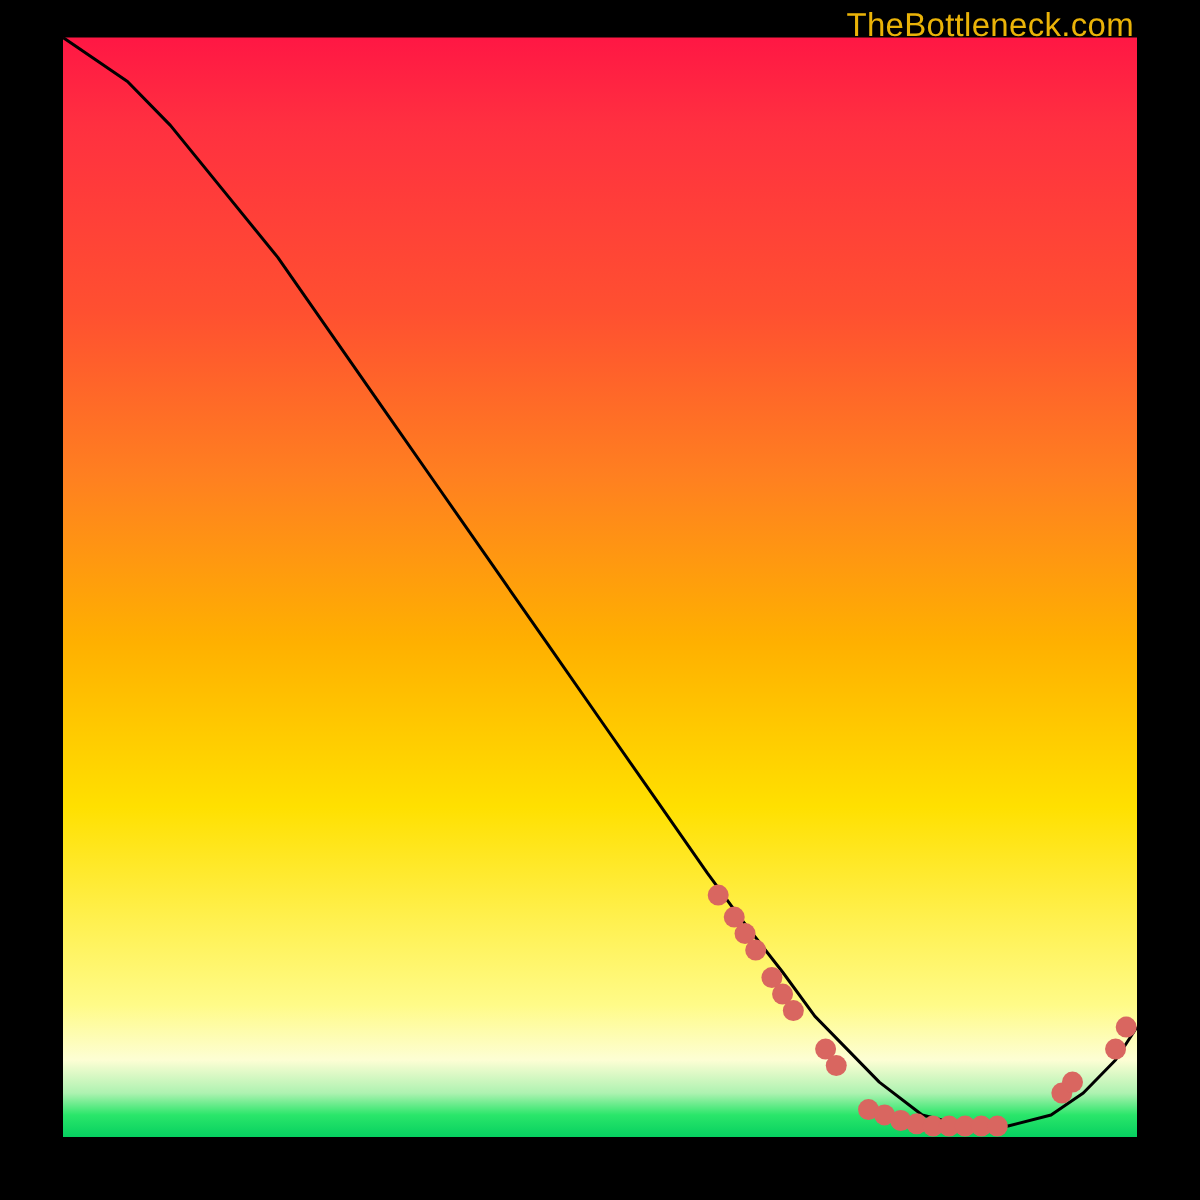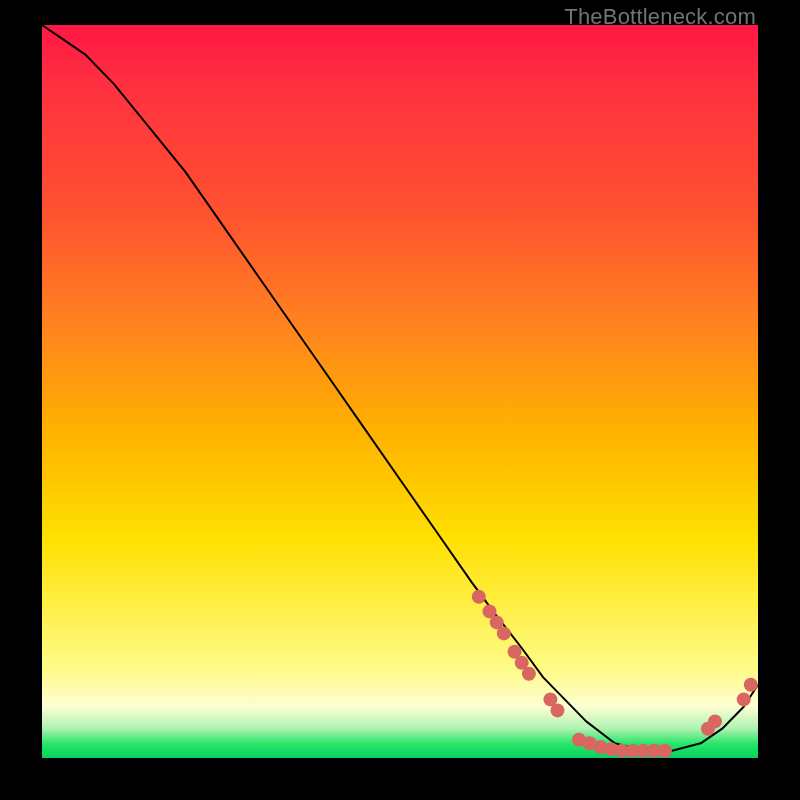--- a/index.html
+++ b/index.html
@@ -36,21 +36,21 @@
       #fdfed4 93%,
       #aef2b1 96%,
       #2ae66a 98%,
       #06d060 100%
     );
   }
   .watermark {
     position: absolute;
     top: 4px;
     right: 44px;
-    color: #737373;
+    color: #eab308;
     font-size: 22px;
     letter-spacing: 0.2px;
     text-decoration: underline;
   }
   svg.curve {
     position: absolute;
     left: 0;
     top: 0;
     width: 716px;
     height: 733px;

